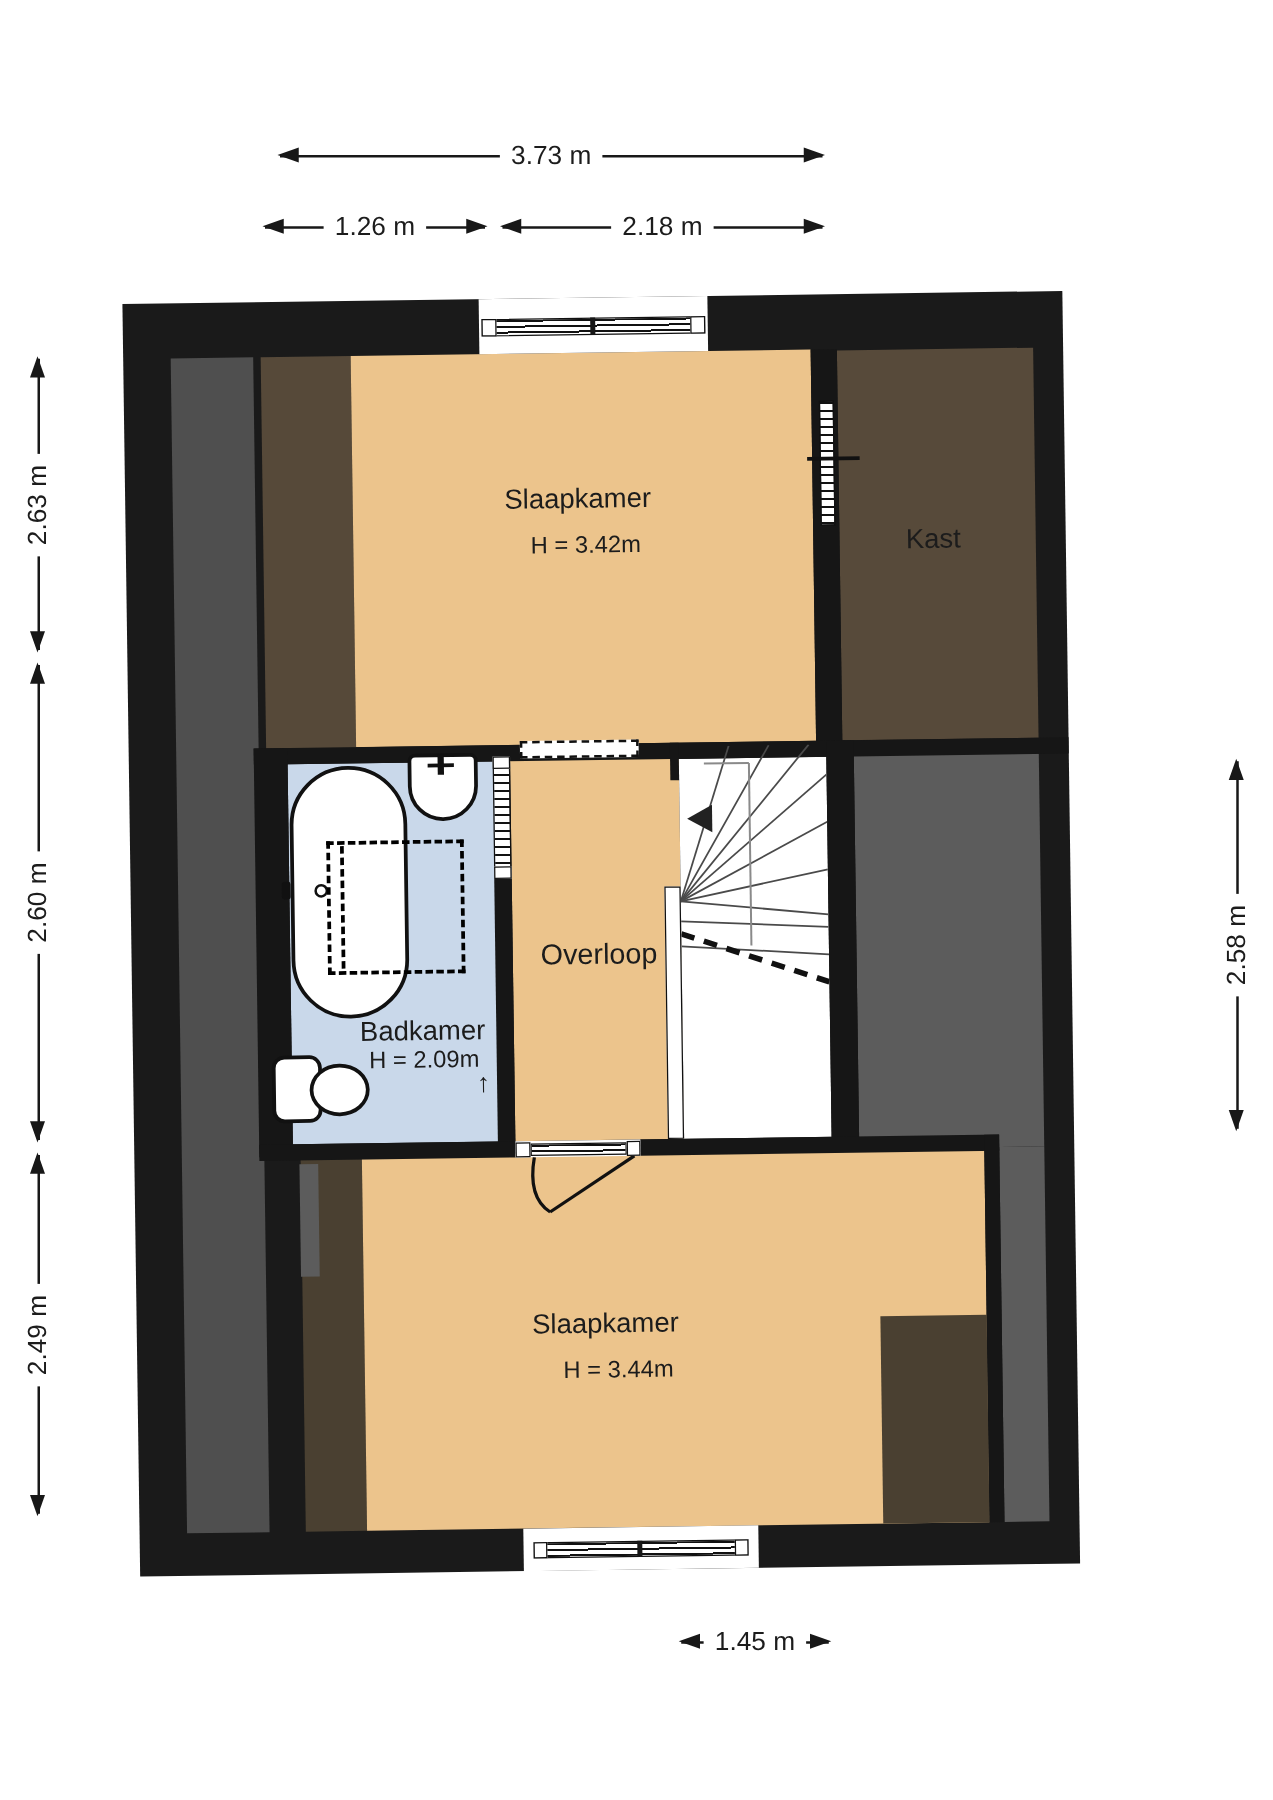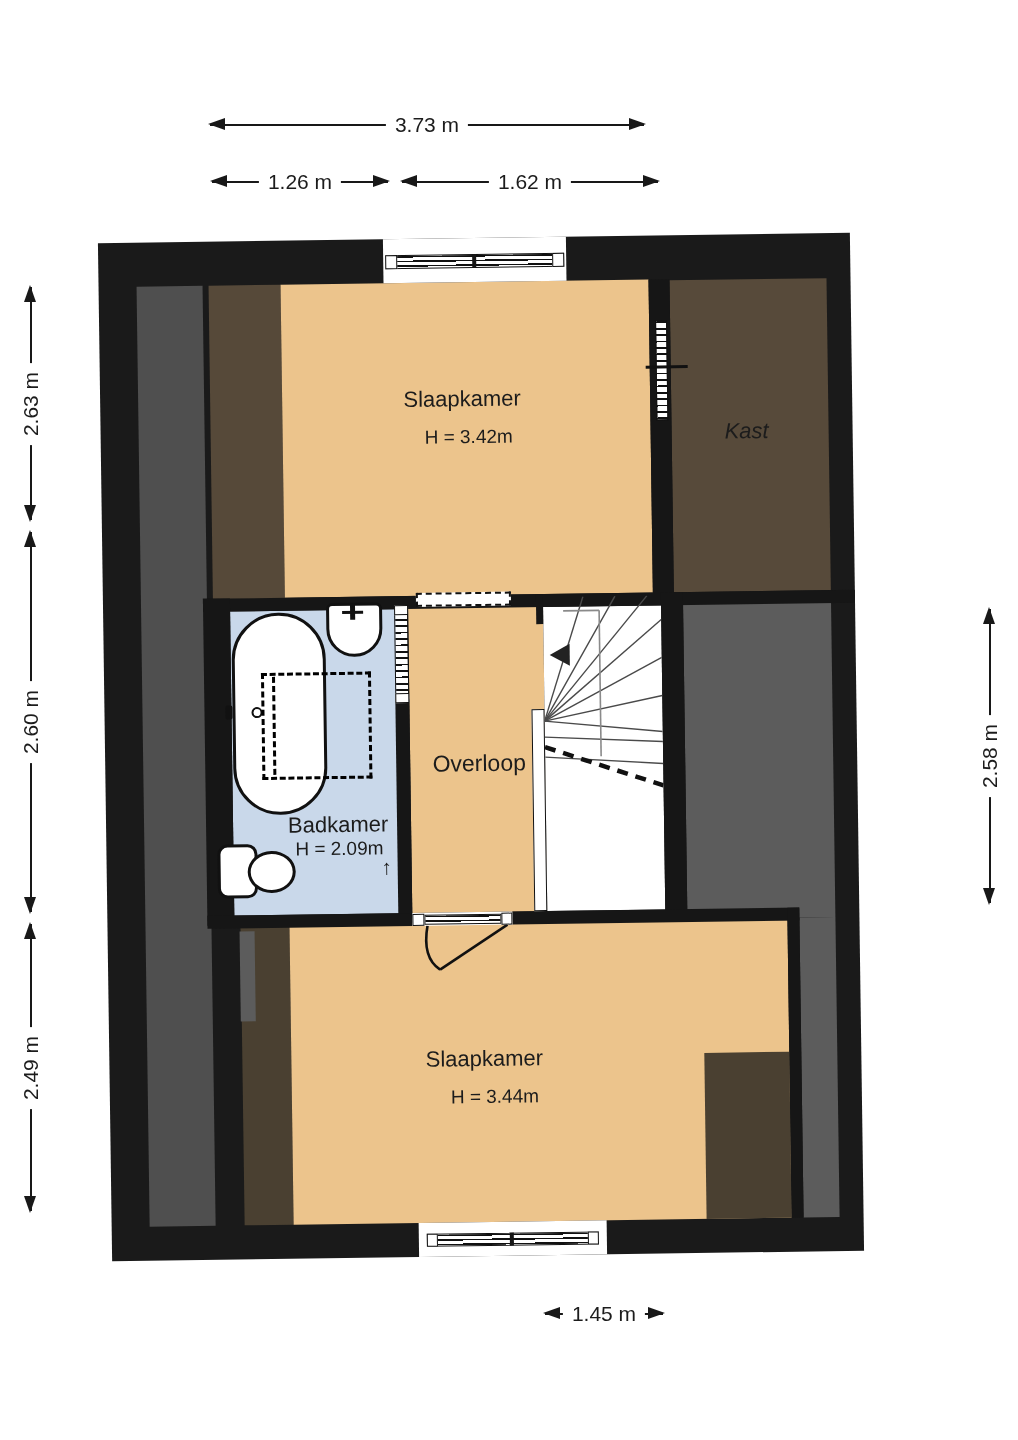--- a/index.html
+++ b/index.html
@@ -33,37 +33,37 @@
   .room-label{position:absolute;transform:translateX(-50%);font-size:22px;white-space:nowrap;}
   .sub-label{position:absolute;transform:translateX(-50%);font-size:19px;white-space:nowrap;}
   .fixture{position:absolute;background:#fff;border:3px solid #111;box-sizing:border-box;}
   .dashed{position:absolute;border:3.5px dashed #000;box-sizing:border-box;}
 </style>
 </head>
 <body>
 
 <div class="canvas">
 
-  <div class="dim dim-h" style="left:208px;top:114px;width:438px;text-decoration:underline;">
+  <div class="dim dim-h" style="left:222px;top:114px;width:438px;text-decoration:underline;">
     <div class="dim-line-h"></div>
     <span class="arr arr-l"></span>
     <span class="arr arr-r"></span>
     <span class="dim-label">3.73 m</span>
   </div>
   <div class="dim dim-h" style="left:210px;top:171px;width:180px;">
     <div class="dim-line-h"></div>
     <span class="arr arr-l"></span>
     <span class="arr arr-r"></span>
     <span class="dim-label">1.26 m</span>
   </div>
   <div class="dim dim-h" style="left:400px;top:171px;width:260px;">
     <div class="dim-line-h"></div>
     <span class="arr arr-l"></span>
     <span class="arr arr-r"></span>
-    <span class="dim-label">1.62 m</span>
+    <span class="dim-label">2.18 m</span>
   </div>
   <div class="dim dim-v" style="left:20px;top:285px;height:237px;">
     <div class="dim-line-v"></div>
     <span class="arr arr-u"></span>
     <span class="arr arr-d"></span>
     <span class="dim-label-v">2.63 m</span>
   </div>
   <div class="dim dim-v" style="left:20px;top:530px;height:384px;">
     <div class="dim-line-v"></div>
     <span class="arr arr-u"></span>
@@ -173,21 +173,21 @@
     <div class="fixture" style="left:223px;top:363px;width:56px;height:54px;border-radius:6px 6px 28px 28px;"></div>
     <div class="fill" style="left:247px;top:364px;width:5px;height:16px;background:#111;"></div>
     <div class="fill" style="left:239px;top:371px;width:21px;height:3px;background:#111;"></div>
     <div class="dashed" style="left:157px;top:432px;width:110px;height:107px;"></div>
     <div class="abs" style="left:168px;top:436px;width:0;height:98px;border-left:3.5px dashed #000;"></div>
     <div class="fixture" style="left:111px;top:603px;width:40px;height:54px;border-radius:10px;"></div>
     <div class="fixture" style="left:141px;top:610px;width:48px;height:42px;border-radius:50%;"></div>
 
     <div class="room-label" style="left:362px;top:148px;">Slaapkamer</div>
     <div class="sub-label" style="left:368px;top:188px;">H = 3.42m</div>
-    <div class="room-label" style="left:646px;top:184px;font-style:italic;">Kast</div>
+    <div class="room-label" style="left:646px;top:184px;">Kast</div>
     <div class="room-label" style="left:374px;top:512px;font-size:23px;">Overloop</div>
     <div class="room-label" style="left:232px;top:572px;">Badkamer</div>
     <div class="sub-label" style="left:233px;top:598px;">H = 2.09m</div>
     <div class="sub-label" style="left:280px;top:616px;font-size:21px;">↑</div>
     <div class="room-label" style="left:375px;top:808px;">Slaapkamer</div>
     <div class="sub-label" style="left:385px;top:848px;">H = 3.44m</div>
   </div>
 </div>
 
 </body></html>

